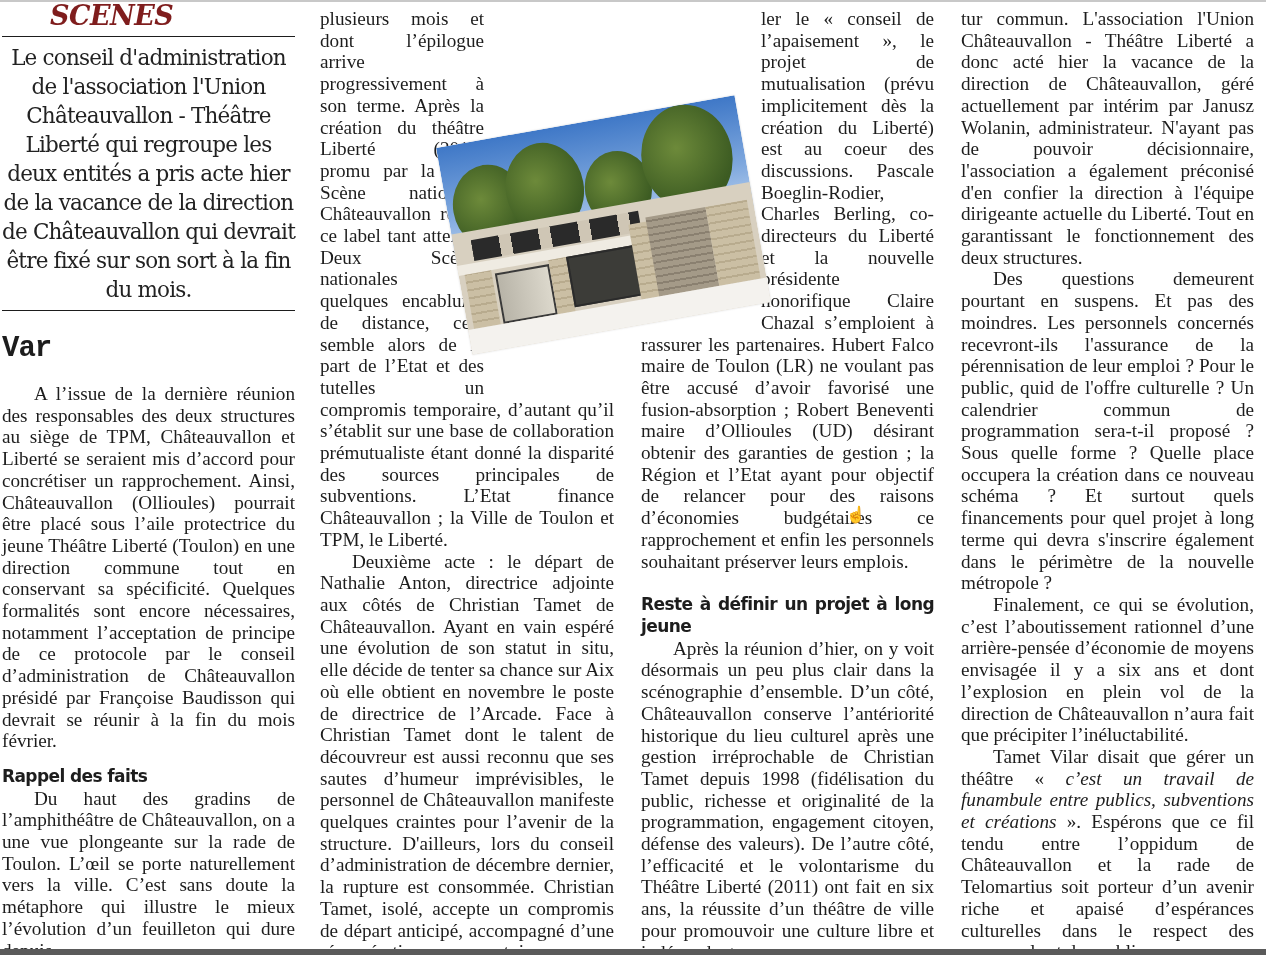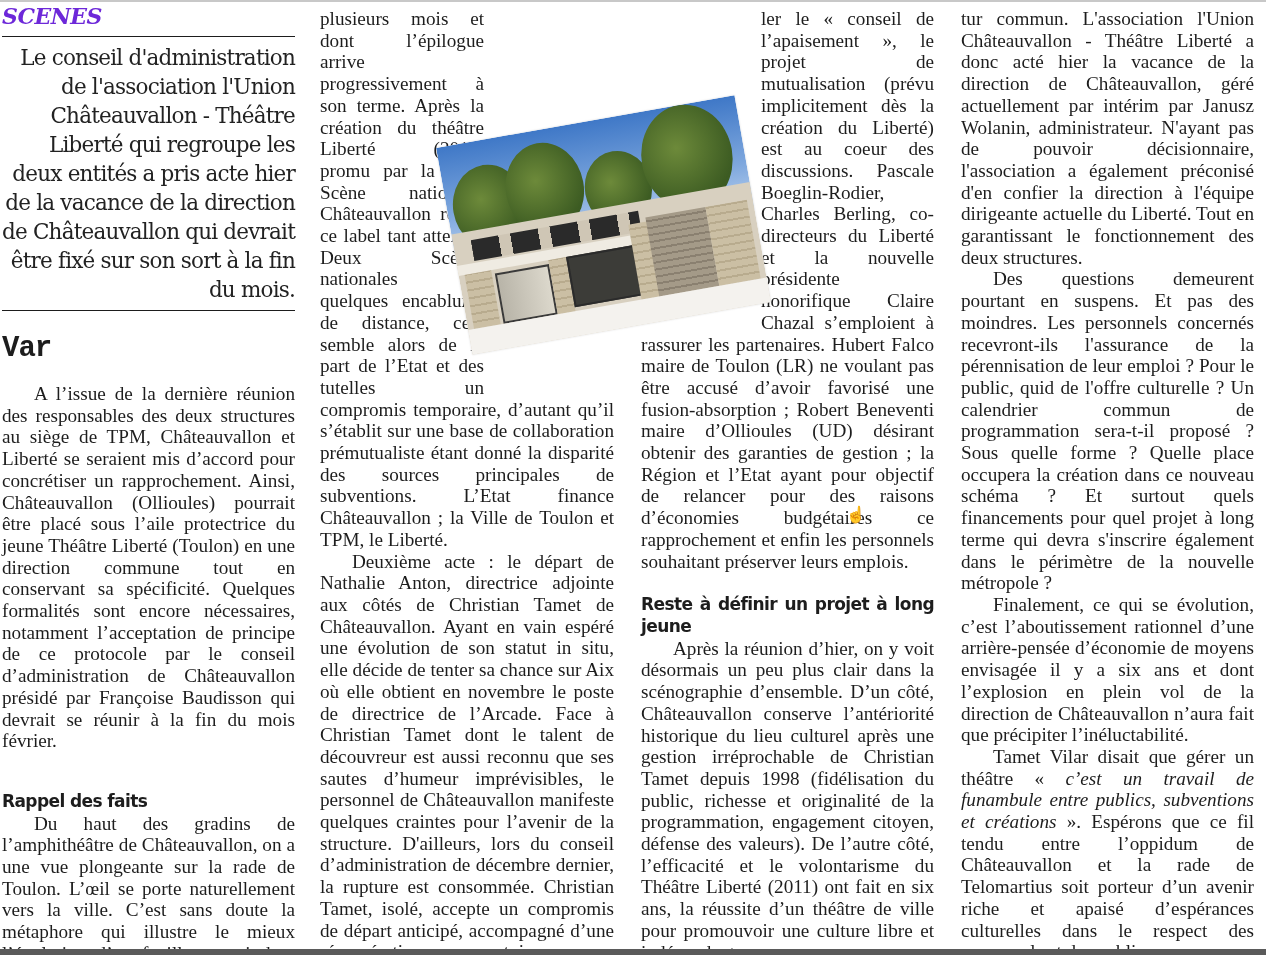--- a/index.html
+++ b/index.html
@@ -7,27 +7,27 @@
   body { position: relative; font-family: "DejaVu Serif", "Liberation Serif", serif; color: #1d1d1d; }
   .topline { position: absolute; left: 0; top: 0; width: 1266px; height: 2px; background: #c8c8c8; }
   .bottombar { position: absolute; left: 0; top: 949px; width: 1266px; height: 6px; background: #5a5a5a; }
 
   .col { position: absolute; top: 8px; font-family: "Liberation Serif", serif; font-size: 19.2px; line-height: 21.7px; text-align: justify; }
   .col1 { left: 2px; width: 293px; top: 0; }
   .col2 { left: 320px; width: 294px; }
   .col3 { left: 641px; width: 293px; }
   .col4 { left: 961px; width: 293px; }
 
-  .kicker { font-family: "DejaVu Serif", serif; font-weight: bold; font-style: italic; color: #6d28d9; font-size: 22px; line-height: 32px; letter-spacing: -0.5px; height: 36px; }
+  .kicker { font-family: "DejaVu Serif", serif; font-weight: bold; font-style: italic; color: #7f1d1d; font-size: 27px; line-height: 32px; letter-spacing: -0.5px; height: 36px; margin-left: 48px; }
   .rule { border: none; border-top: 1.5px solid #1d1d1d; margin: 0; width: 293px; }
-  .lead { font-family: "DejaVu Serif", serif; font-size: 21.5px; line-height: 29px; color: #222; padding: 6px 0 6px 0; text-align: right; letter-spacing: -0.8px; }
+  .lead { font-family: "DejaVu Serif", serif; font-size: 21.5px; line-height: 29px; color: #222; padding: 6px 0 6px 0; text-align: center; letter-spacing: -0.8px; }
   .section { font-family: Liberation Mono, monospace; font-weight: bold; font-size: 29px; line-height: 40px; margin: 18px 0 14px 0; letter-spacing: -1px; }
   .p { text-indent: 32px; hyphens: auto; }
   .p.noindent { text-indent: 0; }
-  .subhead { font-family: "DejaVu Sans", sans-serif; font-weight: bold; font-size: 17px; line-height: 21.7px; letter-spacing: -0.6px; margin-top: 39px; }
+  .subhead { font-family: "DejaVu Sans", sans-serif; font-weight: bold; font-size: 17px; line-height: 21.7px; letter-spacing: -0.6px; margin-top: 14px; }
   .subhead.col3h { margin-top: 22px; }
   em { font-style: italic; }
 
   .photo-float { float: right; width: 130px; height: 218px; shape-outside: polygon(0 0,100% 0,100% 100%,0 100%); }
   .photo-float-left { float: left; width: 120px; height: 210px; }
 
   .photo { position: absolute; left: 452px; top: 120px; width: 303px; height: 210px; transform: rotate(-10deg); transform-origin: center; background: #fff; box-shadow: 0 0 2px rgba(0,0,0,0.15); overflow: hidden; }
   .photo .sky { position: absolute; left: 0; top: 0; width: 100%; height: 55%; background: linear-gradient(180deg,#3f78c7 0%,#7fa8de 60%,#bcd3ef 100%); }
   .photo .tree { position: absolute; border-radius: 50%; background: radial-gradient(circle at 40% 40%, #6d8a3a, #3c5b22 70%); }
   .photo .building { position: absolute; left: 0; top: 42%; width: 100%; height: 58%; background: #d8d0c0; }

